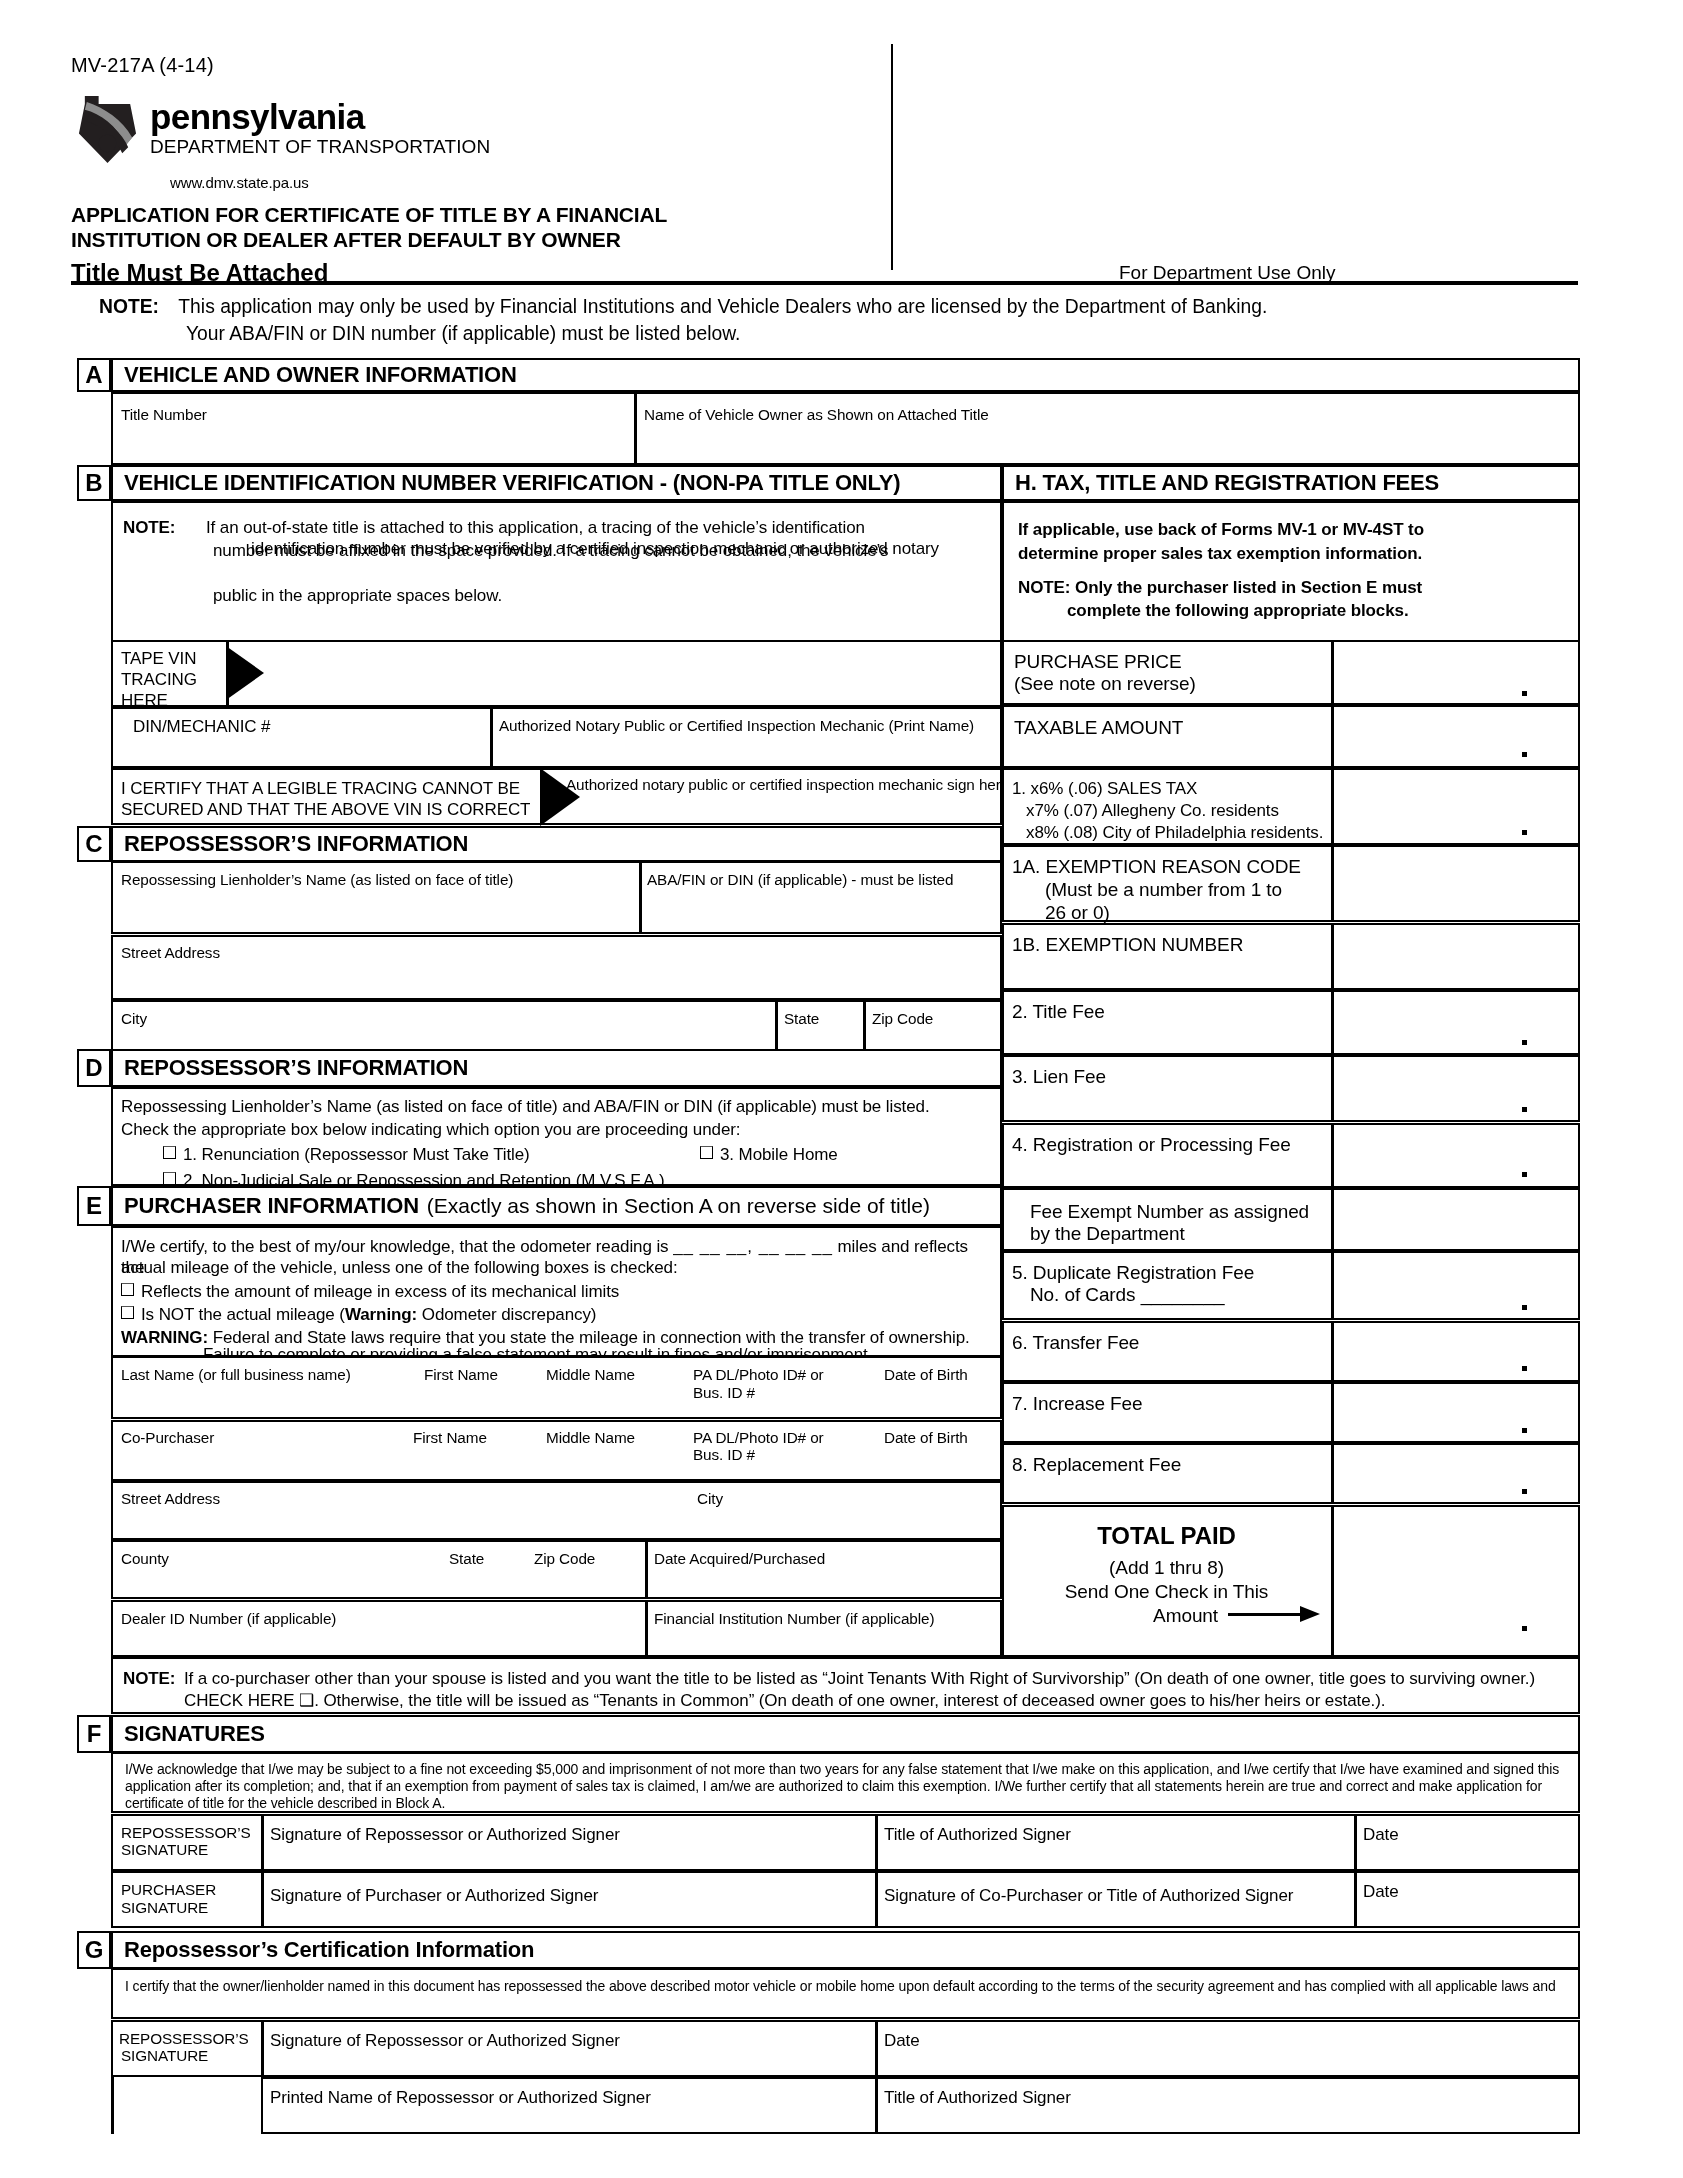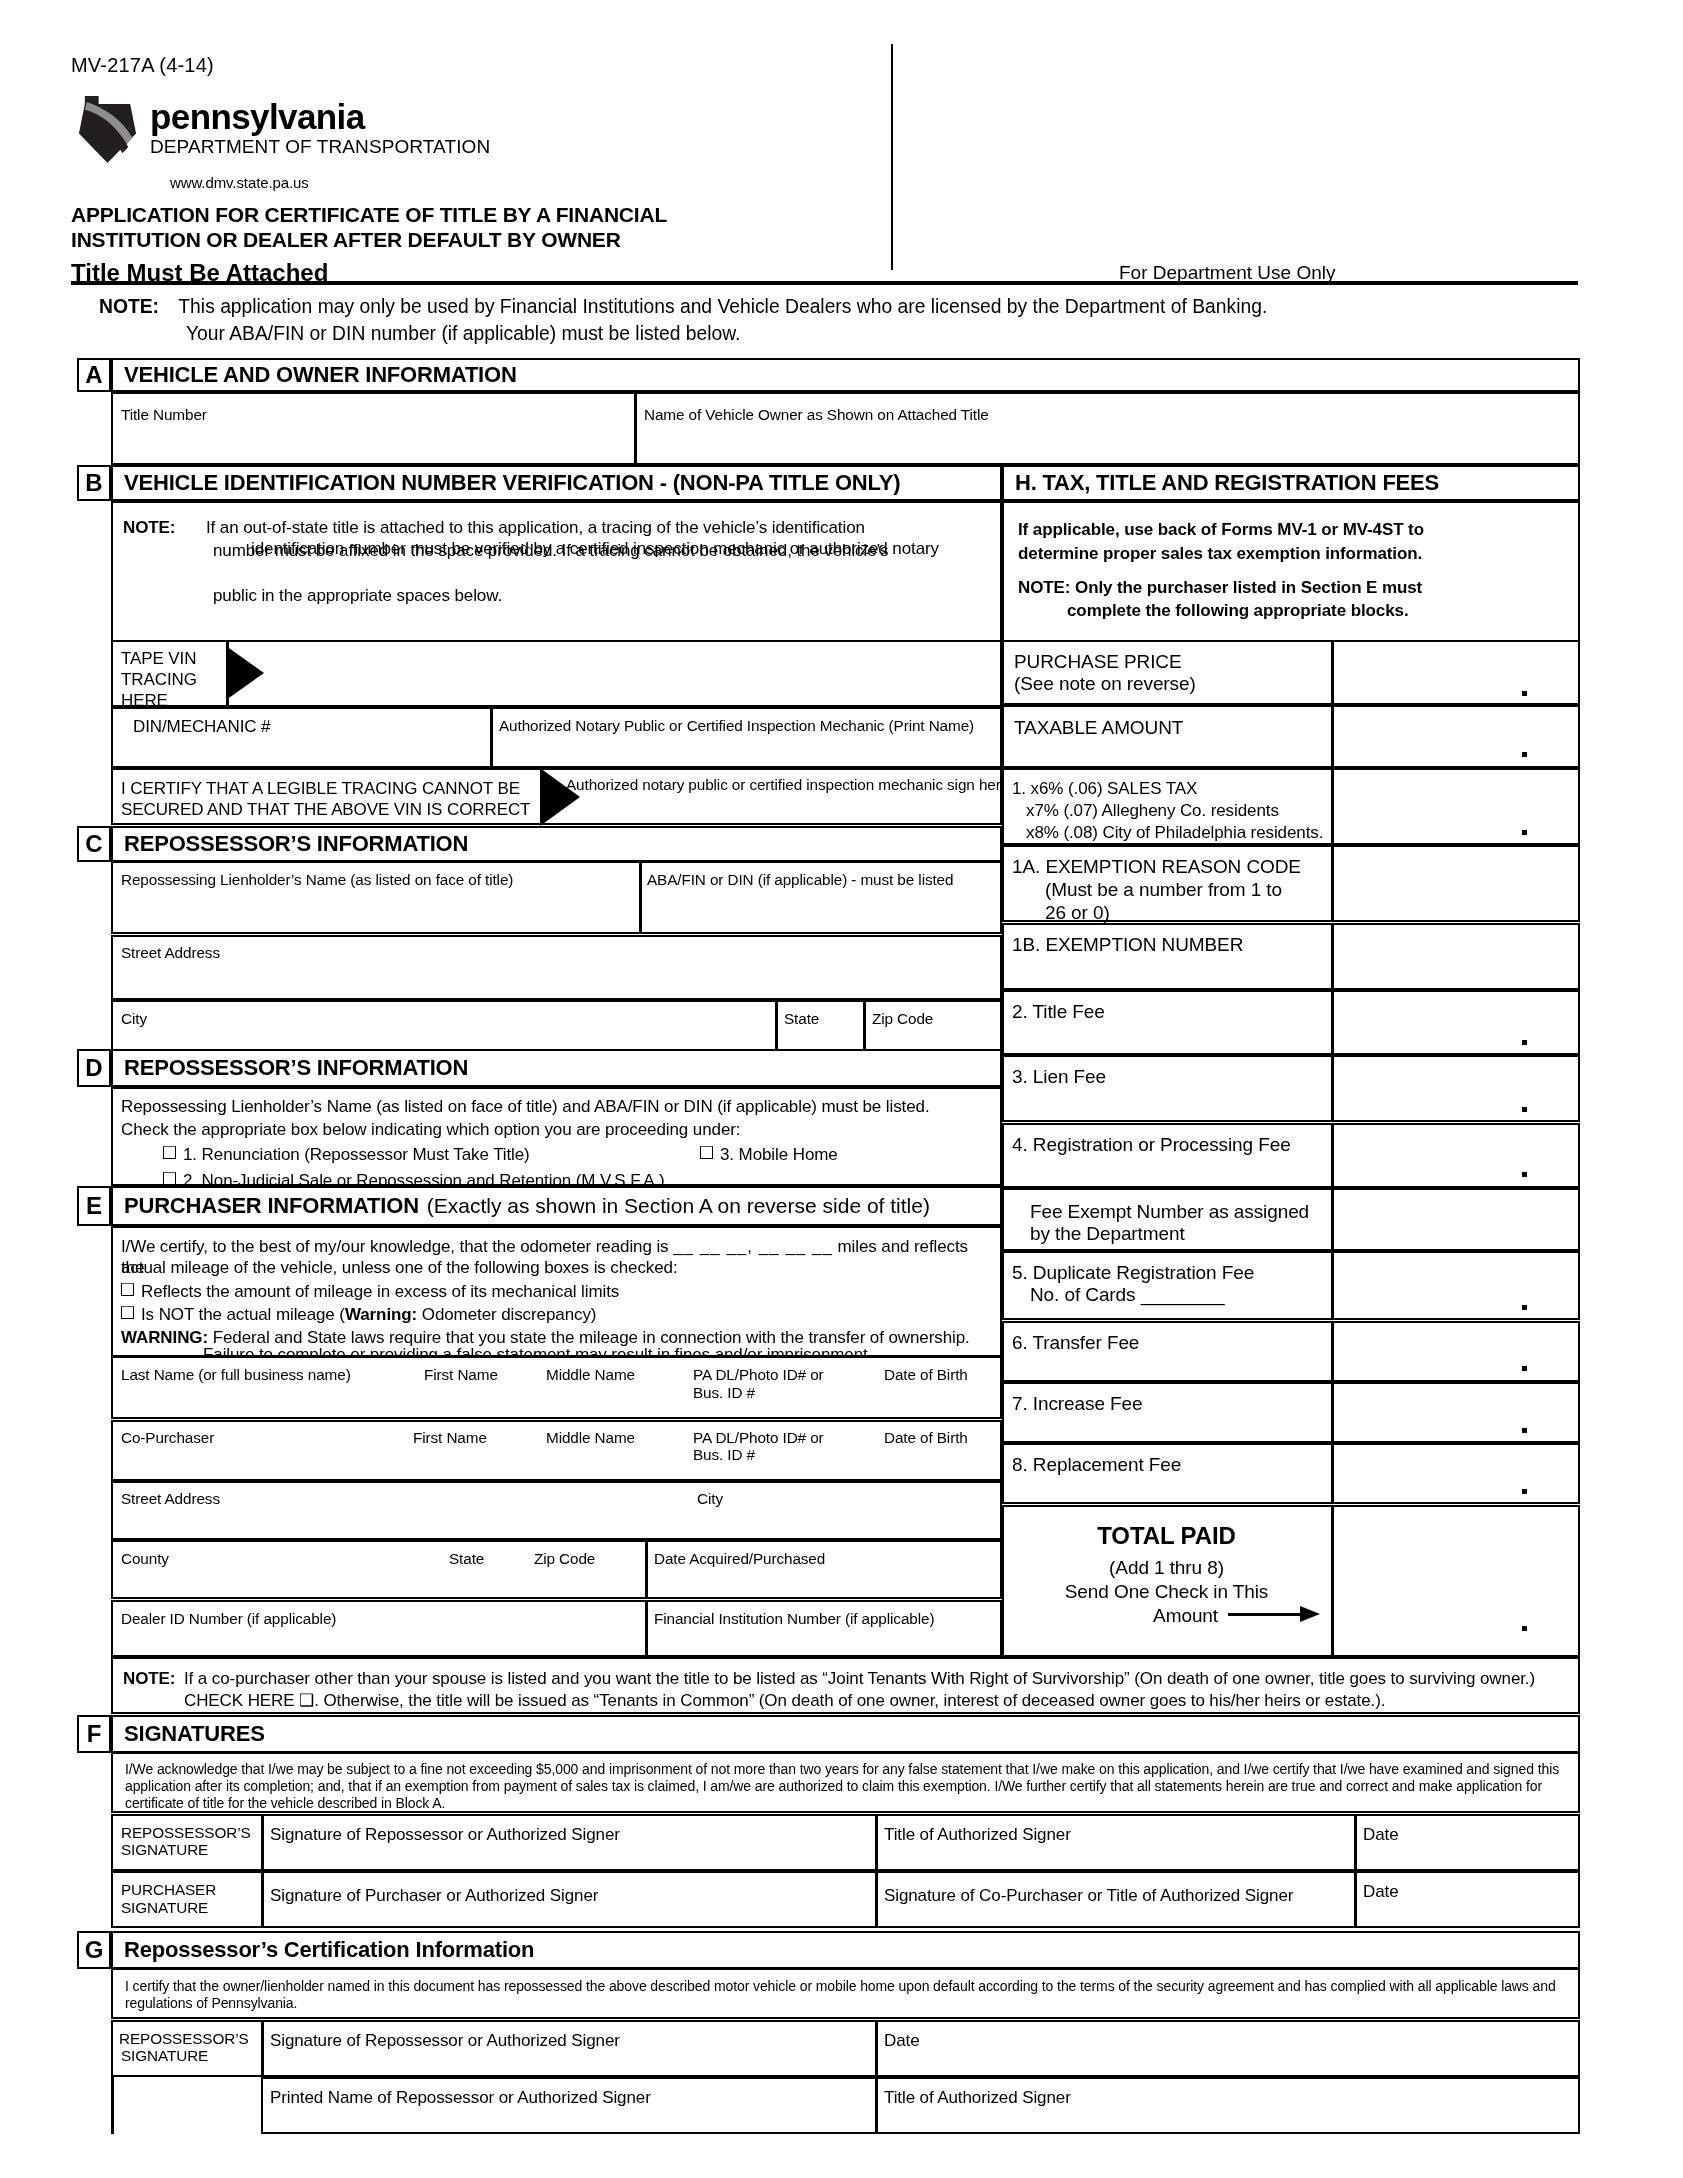--- a/index.html
+++ b/index.html
@@ -462,21 +462,20 @@
   <div class="lbl med" style="left:270px; top:1885px;">Signature of Purchaser or Authorized Signer</div>
   <div class="lbl med" style="left:884px; top:1885px;">Signature of Co-Purchaser or Title of Authorized Signer</div>
   <div class="lbl med" style="left:1363px; top:1881px;">Date</div>
 
   <div class="bk" style="left:77px; top:1931px; width:34px; height:38px;">G</div>
   <div class="bar" style="left:111px; top:1931px; width:1469px; height:38px;">
     <span class="hd">Repossessor’s Certification Information</span>
   </div>
   <div class="box" style="left:111px; top:1968px; width:1469px; height:51px;"></div>
   <div class="lbl sm" style="left:125px; top:1978px; width:1445px;">I certify that the owner/lienholder named in this document has repossessed the above described motor vehicle or mobile home upon default according to the terms of the security agreement and has complied with all applicable laws and</div>
-  <div class="lbl sm" style="left:125px; top:1995px; width:1445px;">regulations of Pennsylvania.</div>
 
   <div class="box" style="left:111px; top:2020px; width:1469px; height:57px;"></div>
   <div class="vline" style="left:261px; top:2020px; height:57px;"></div>
   <div class="vline" style="left:875px; top:2020px; height:57px;"></div>
   <div class="lbl" style="left:119px; top:2030px;">REPOSSESSOR’S</div>
   <div class="lbl" style="left:121px; top:2047px;">SIGNATURE</div>
   <div class="lbl med" style="left:270px; top:2030px;">Signature of Repossessor or Authorized Signer</div>
   <div class="lbl med" style="left:884px; top:2030px;">Date</div>
 
   <div class="box" style="left:261px; top:2077px; width:1319px; height:57px;"></div>

